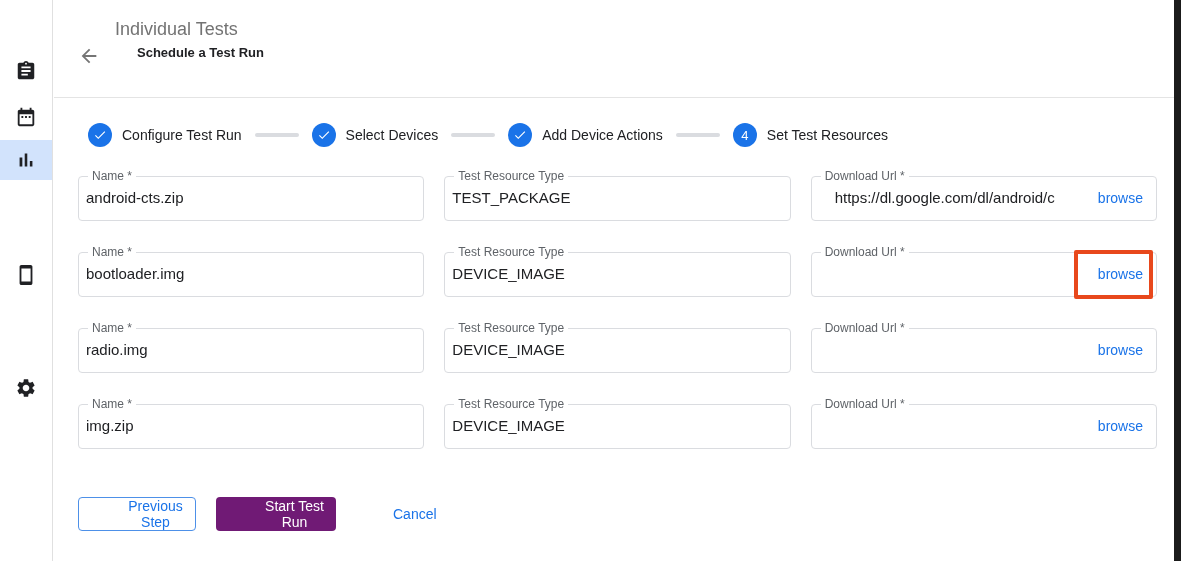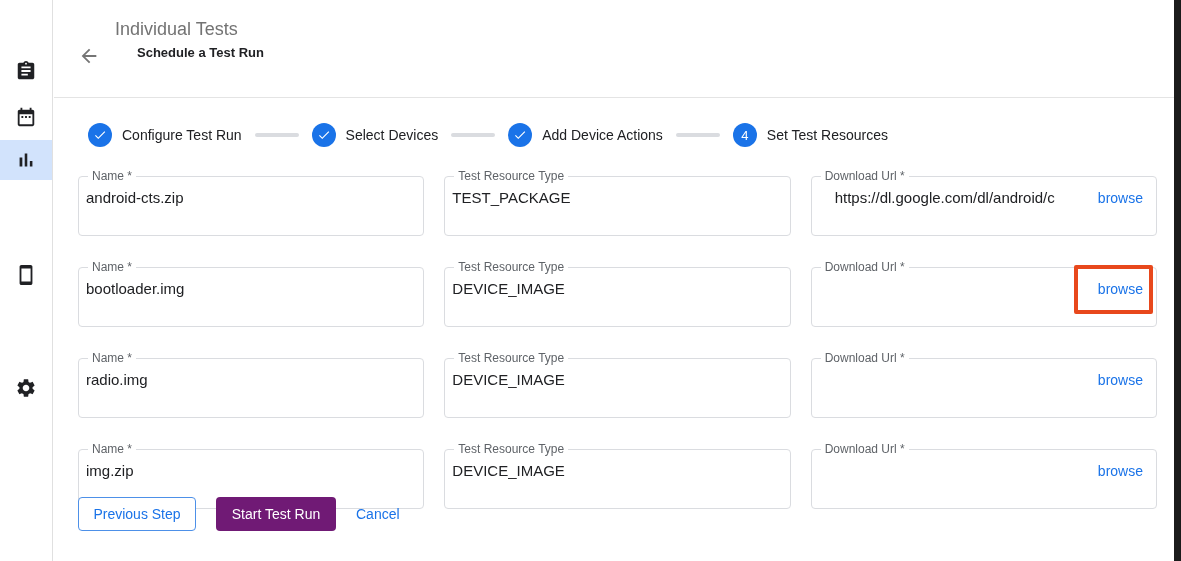--- a/index.html
+++ b/index.html
@@ -31,34 +31,34 @@
   .step-circle { width:24px; height:24px; border-radius:50%; background:#1a73e8;
     display:flex; align-items:center; justify-content:center; flex:0 0 24px; }
   .step-circle svg { width:14px; height:14px; fill:#fff; }
   .step-circle .num { color:#fff; font-size:13px; }
   .step-label { margin-left:10px; font-size:14px; font-weight:500; color:#202124; white-space:nowrap; }
   .connector { width:44px; height:4px; border-radius:2px; background:#dadce0; margin:0 13px; }
 
   
   .form-grid { position:absolute; left:78px; top:176px; width:1079px;
     display:grid; grid-template-columns:repeat(3,1fr); column-gap:20px; row-gap:31px; }
-  .field { position:relative; height:60px; border:1px solid #dadce0; border-radius:4px; background:#fff; cursor:text;text-decoration:underline; }
+  .field { position:relative; height:45px; border:1px solid #dadce0; border-radius:4px; background:#fff; cursor:text;text-decoration:underline; }
   .field .flabel { position:absolute; top:-8px; left:9px; background:#fff; padding:0 4px;
     font-size:12px; color:#5f6368; white-space:nowrap; }
   .field .fvalue { position:absolute; left:7px; right:10px; top:12px; font-size:15px;
     color:#202124; white-space:nowrap; overflow:hidden; }
   .field.url .fvalue { right:76px;padding-left:16px; }
   .browse-link { position:absolute; right:13px; top:13px; font-size:14px; color:#1a73e8; cursor:pointer; }
   .hl-box { position:absolute; top:-3px; right:3px; width:79px; height:49px;
     border:4px solid #e8481c; border-radius:2px; pointer-events:none; }
 
   
   .actions { position:absolute; left:78px; top:497px; display:flex; align-items:center; }
   .btn { height:34px; border-radius:4px; font-size:14px; font-weight:500;
-    display:flex; align-items:center; justify-content:center; cursor:pointer; }
+    display:flex; align-items:center; justify-content:center; cursor:pointer;padding-left:37px; }
   .btn-outlined { width:118px; border:1px solid #4d90e8; color:#1a73e8; background:#fff; }
   .btn-filled { width:120px; margin-left:20px; background:#701a75; color:#fff; border:none; }
   .btn-text { margin-left:20px; color:#1a73e8; background:none; border:none; }
 </style>
 </head>
 <body>
 
 <div class="stage">
 
   <nav class="sidebar">

